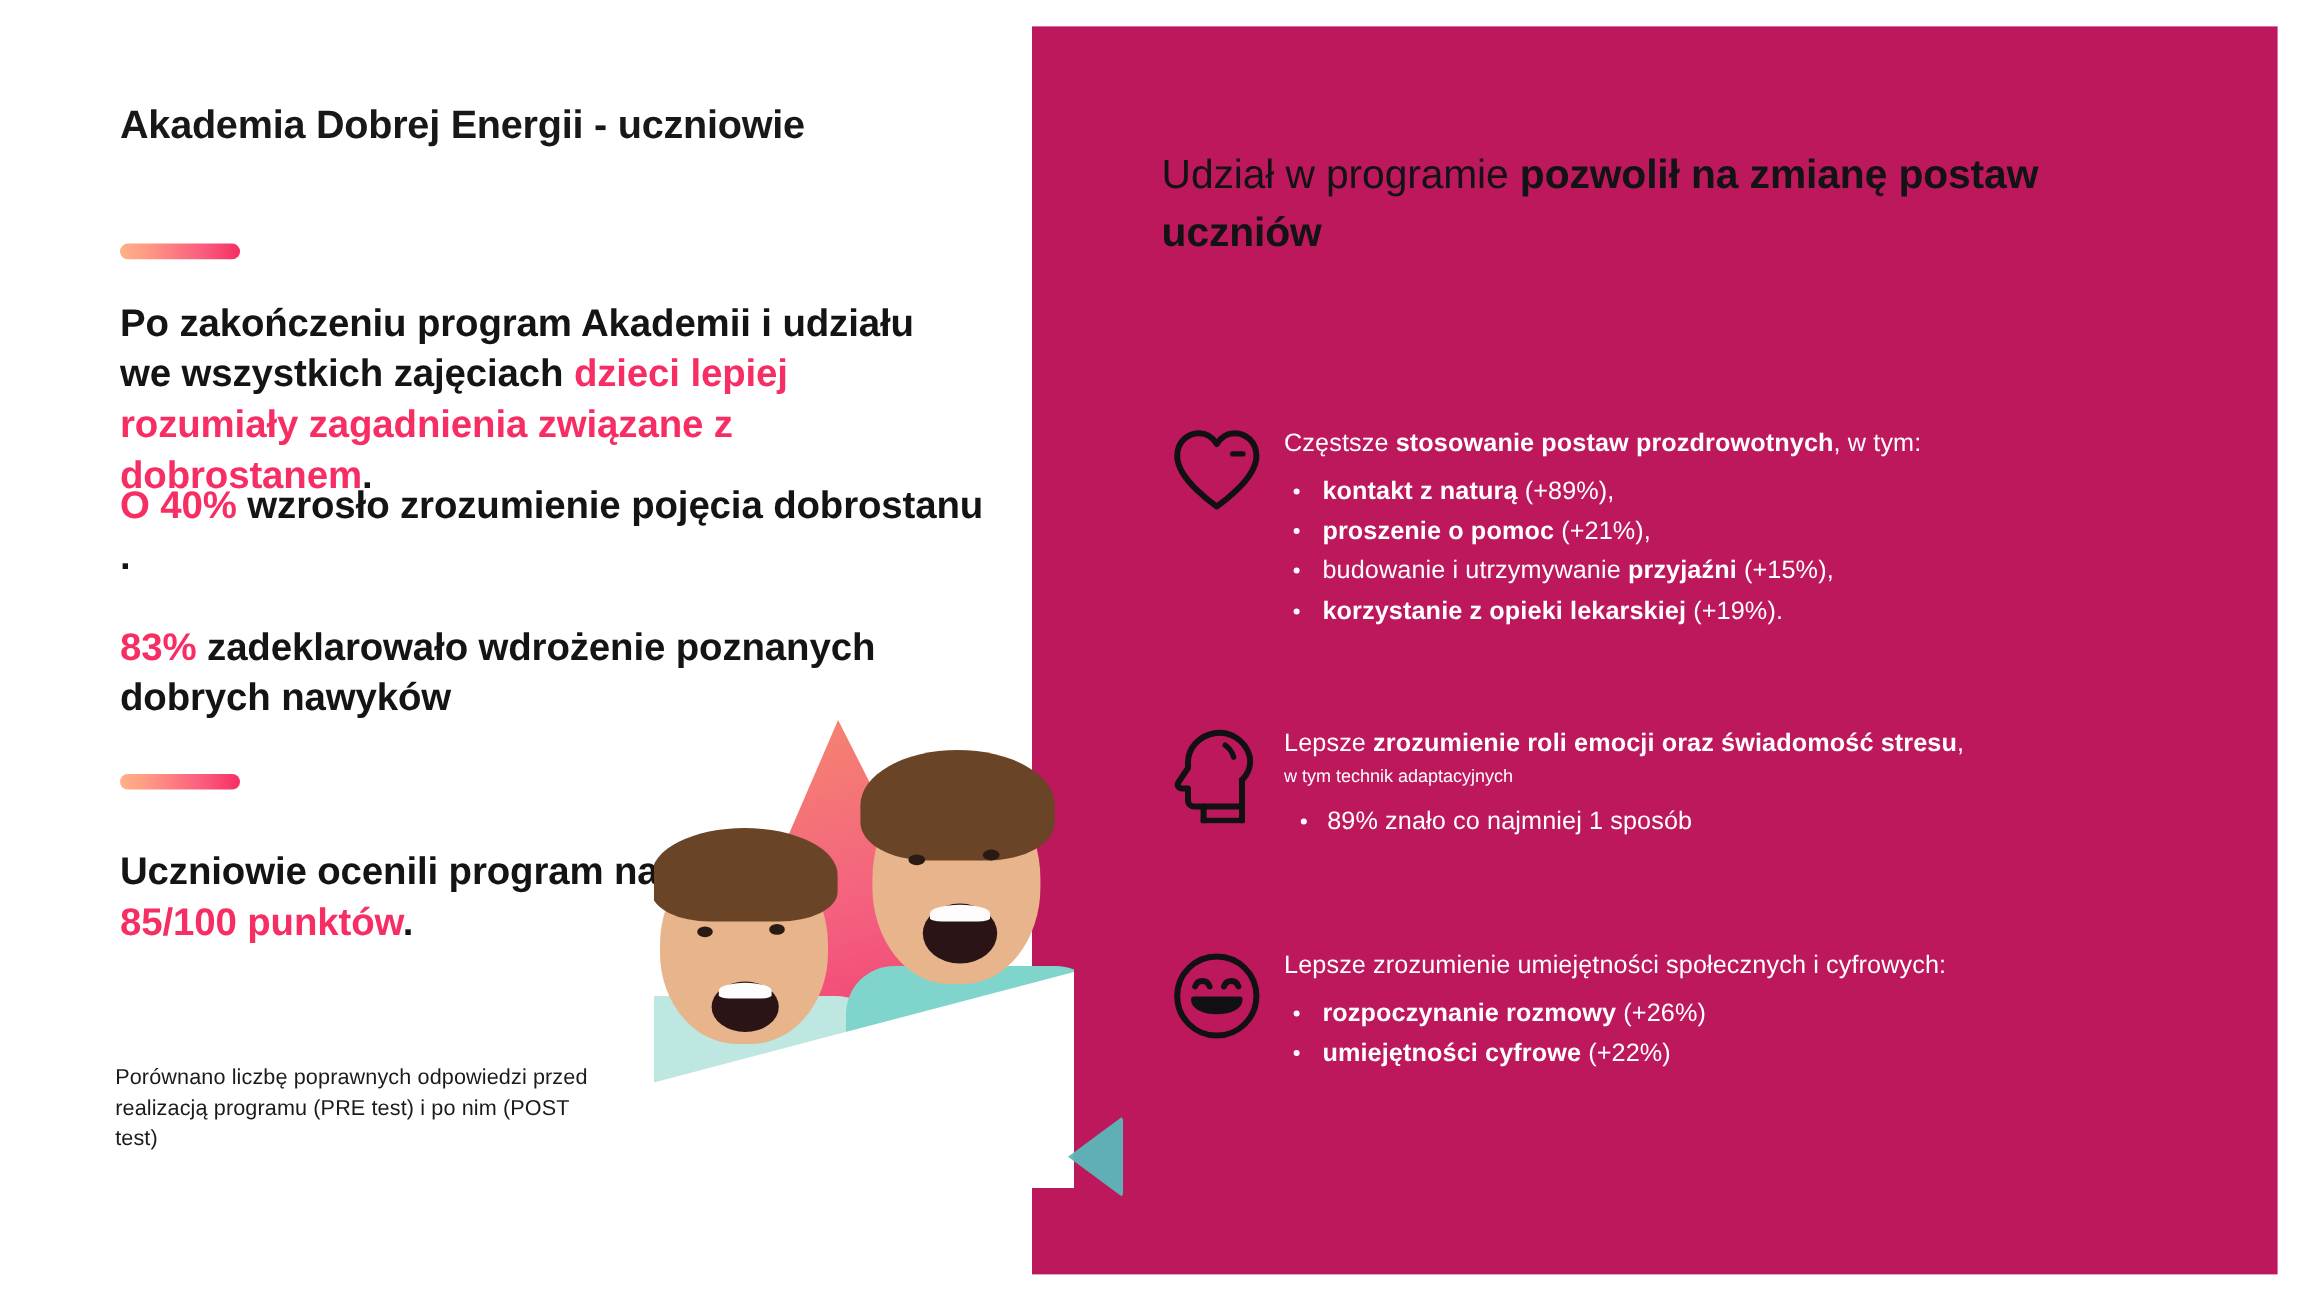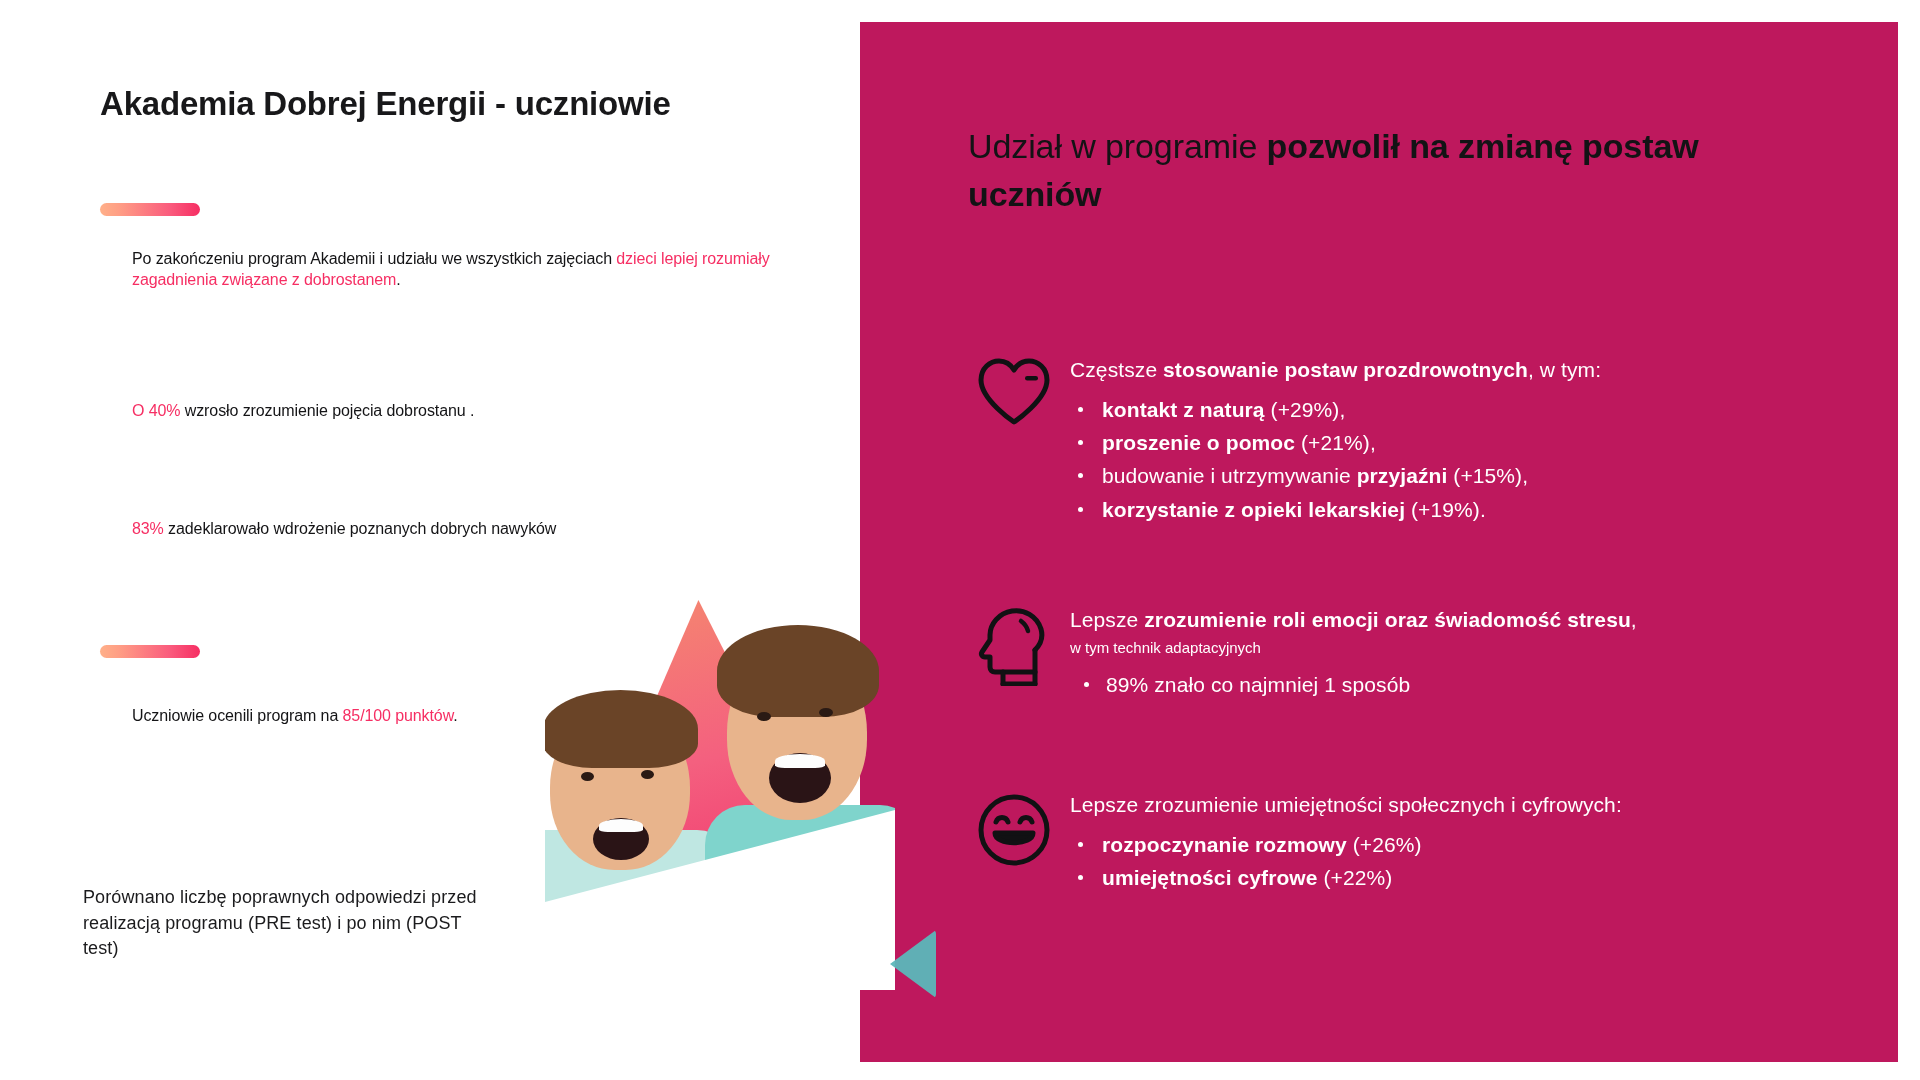--- a/index.html
+++ b/index.html
@@ -27,32 +27,32 @@
   .accent-bar{
     position:absolute;
     width:100px;height:13px;border-radius:7px;
     background:linear-gradient(90deg,#ffb089 0%,#ff9f85 18%,#fa5b7d 70%,#f62e63 100%);
   }
   .bar-1{left:100px;top:203px;}
   .bar-2{left:100px;top:645px;}
 
   .para{
     position:absolute;left:100px;
-    font-size:16px;font-weight:normal;color:#141416;
-    line-height:1.32;letter-spacing:-0.1px;margin-left:32px;
+    font-size:32px;font-weight:bold;color:#141416;
+    line-height:1.32;letter-spacing:-0.1px;
   }
   .p-intro{top:248px;width:700px;}
   .p-40{top:400px;width:720px;}
   .p-83{top:518px;width:640px;}
   .p-rating{top:705px;width:520px;}
 
   .hl{color:#f62e63;}
 
   .footnote{
-    position:absolute;left:83px;top:885px;width:400px;
+    position:absolute;left:96px;top:885px;width:400px;
     font-size:18px;font-weight:normal;color:#1b1b1d;
     line-height:1.42;letter-spacing:0.1px;
   }
 
   
   .photo-wrap{
     position:absolute;left:545px;top:590px;width:350px;height:400px;
     z-index:6;overflow:hidden;
   }
   .photo-tri{
@@ -212,21 +212,21 @@
         <svg width="78" height="72" viewBox="0 0 78 72" aria-hidden="true">
           <path d="M39 66 C39 66 6 44 6 24 C6 12 15 5 24 5 C31 5 36 9 39 14 C42 9 47 5 54 5 C63 5 72 12 72 24 C72 44 39 66 39 66 Z" fill="none" stroke="#111113" stroke-width="5" stroke-linejoin="round"></path>
           <rect x="50" y="20" width="13" height="4.5" rx="2.2" fill="#111113"></rect>
         </svg>
       </div>
       <div class="g-body">
         <div class="g-lead">
           <span>Częstsze </span><b>stosowanie postaw prozdrowotnych</b><span>, w tym:</span>
         </div>
         <ul class="g-list">
-          <li><b>kontakt z naturą</b><span> (+29%),</span></li>
+          <li><b>kontakt z naturą</b><span> (+89%),</span></li>
           <li><b>proszenie o pomoc</b><span> (+21%),</span></li>
           <li><span>budowanie i utrzymywanie </span><b>przyjaźni</b><span> (+15%),</span></li>
           <li><b>korzystanie z opieki lekarskiej</b><span> (+19%).</span></li>
         </ul>
       </div>
     </div>
 
     <div class="group g2">
       <div class="g-icon">
         <svg width="74" height="80" viewBox="0 0 74 80" aria-hidden="true">

